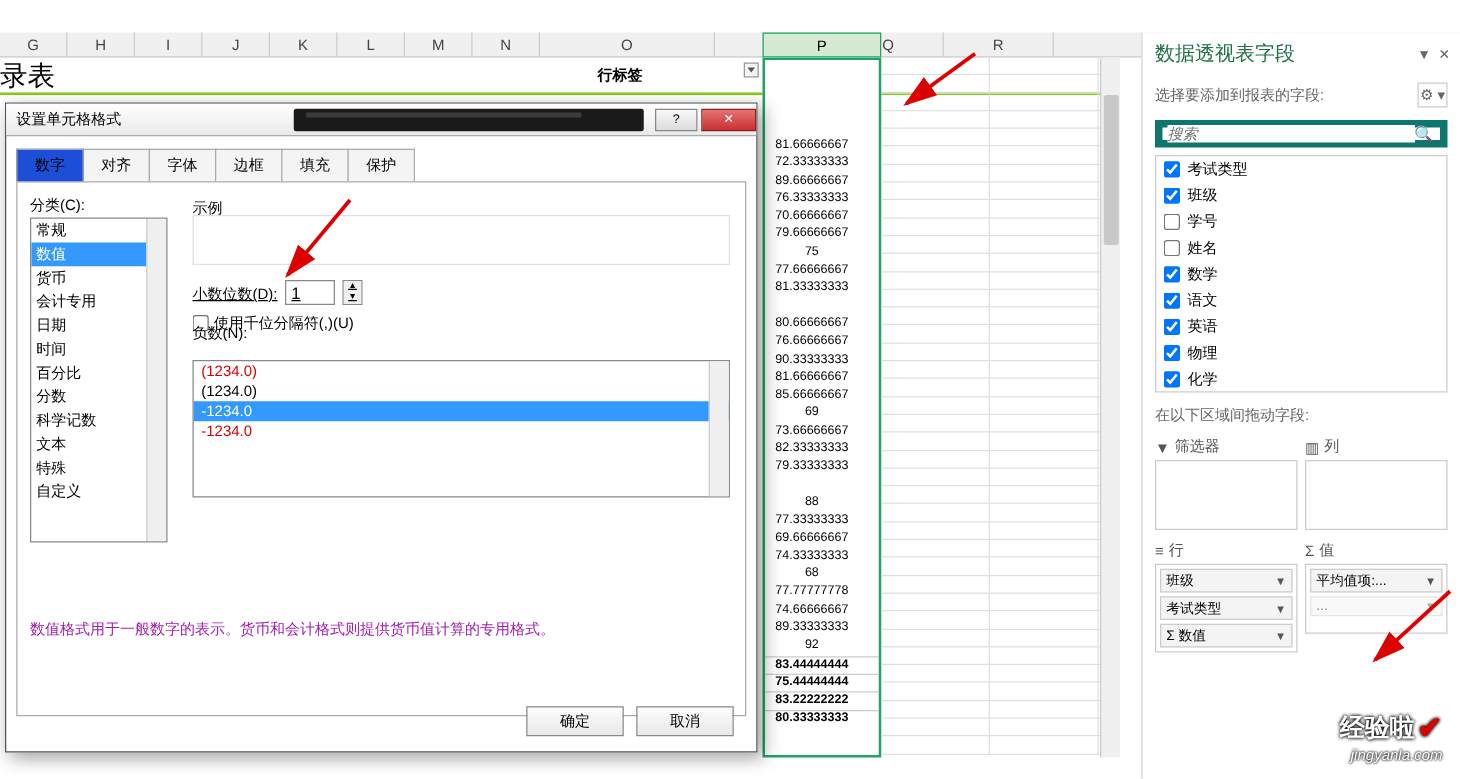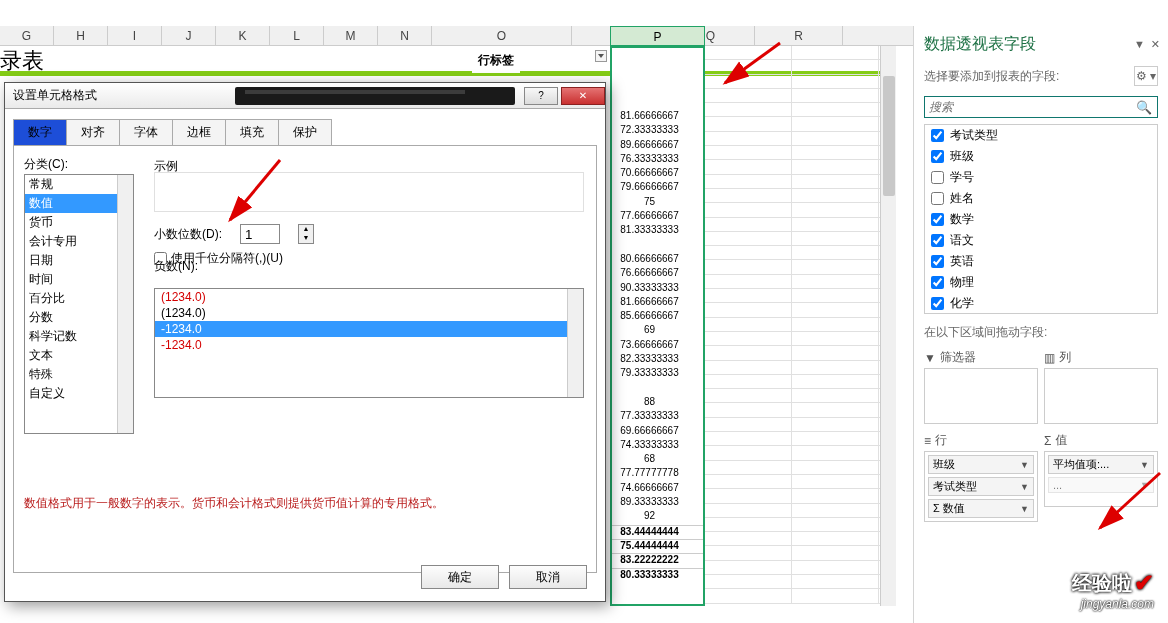--- a/index.html
+++ b/index.html
@@ -3,21 +3,21 @@
 <meta charset="utf-8">
 <style>
   * { box-sizing: border-box; margin: 0; padding: 0; font-family: "Microsoft YaHei", "SimSun", sans-serif; }
   body { background: #fff; position: relative; width: 1168px; height: 623px; overflow: hidden; font-size: 12px; }
 
   
   .col-headers { position: absolute; top: 26px; left: 0; right: 0; height: 20px; display: flex; background: #f0f0f0; border-bottom: 1px solid #ccc; }
   .col-headers .cell { border-right: 1px solid #ccc; text-align: center; line-height: 20px; color: #444; font-size: 12px; }
 
   
-  .title-row { position: absolute; top: 46px; left: 0; height: 30px; display: flex; border-bottom: 5px solid #84cc16; width: 880px; }
+  .title-row { position: absolute; top: 46px; left: 0; height: 30px; display: flex; border-bottom: 2px solid #84cc16; width: 880px; }
   .title-row .big { font-size: 22px; font-family: "SimSun"; line-height: 30px; padding-left: 0; width: 70px; }
   .title-row .lbl { position: absolute; left: 472px; top: 2px; font-size: 12px; font-weight: bold; background:#fff; padding: 4px 6px; }
   .title-row .dd { position: absolute; left: 595px; top: 4px; width: 12px; height: 12px; border: 1px solid #999; background: #f5f5f5; }
   .title-row .dd::after { content:""; position:absolute; top:3px; left:2px; border-left:3px solid transparent; border-right:3px solid transparent; border-top:4px solid #555; }
 
   
   .p-col { position: absolute; top: 46px; left: 610px; width: 95px; height: 560px; border: 2px solid #21a366; background: #fff; }
   .p-col .val { height: 14.3px; text-align: center; padding-right: 16px; font-size: 10px; font-family: Arial; color: #000; }
   .p-col .sum { font-weight: bold; border-top: 1px solid #ccc; }
   .p-header { position: absolute; top: 26px; left: 610px; width: 95px; height: 20px; background: #d4ead3; border: 1px solid #21a366; text-align: center; line-height: 20px; }
@@ -30,21 +30,21 @@
   .vscroll { position:absolute; top:46px; left:880px; width:16px; height:560px; background:#f0f0f0; border-left:1px solid #ccc; }
   .vscroll .thumb { position:absolute; top:30px; left:2px; width:12px; height:120px; background:#c8c8c8; border-radius:2px; }
 
   
   .pane { position: absolute; top: 26px; right: 0; width: 255px; height: 597px; background: #fff; border-left: 1px solid #d4d4d4; }
   .pane-hdr { height: 36px; line-height: 36px; padding-left: 10px; font-size: 16px; color: #1e7145; display:flex; align-items:center; justify-content:space-between; }
   .pane-hdr .icons { display:flex; gap:6px; padding-right:8px; }
   .pane-hdr .icons span { color:#666; cursor:pointer; font-size:11px; }
   .pane-sub { padding: 4px 10px; color: #666; display:flex; justify-content:space-between; align-items:center; }
   .pane-sub .gear { width:24px; height:20px; border:1px solid #ccc; text-align:center; line-height:18px; color:#666; }
-  .search { margin: 6px 10px; height: 22px; border:1px solid #0f766e; display:flex; align-items:center; padding:0 4px; }
+  .search { margin: 6px 10px; height: 22px; border:6px solid #0f766e; display:flex; align-items:center; padding:0 4px; }
   .search input { border:none; outline:none; flex:1; font-size:12px; font-style:italic; color:#888; }
   .search .mag { color:#2a6099; font-size:13px; }
   .fieldlist { margin: 6px 10px 0; border:1px solid #ccc; height: 190px; overflow-y:scroll; }
   .fieldlist .item { padding: 2px 6px; display:flex; align-items:center; gap:6px; font-size:12px; }
   .fieldlist .item input { width:13px; height:13px; }
   .areas-lbl { padding: 10px 10px 6px; color:#666; }
   .areas { display:grid; grid-template-columns:1fr 1fr; grid-template-rows:auto auto; gap:6px; padding:0 10px; }
   .area { }
   .area .ahdr { color:#555; padding:2px 0; display:flex; align-items:center; gap:4px; }
   .area .abox { border:1px solid #ccc; min-height:56px; background:#fff; }
@@ -65,33 +65,33 @@
   .tab { border:1px solid #aaa; border-bottom:none; padding:4px 14px; font-size:12px; background:#f4f4f4; margin-right:-1px; }
   .tab.active { background:#1d4ed8; position:relative; z-index:2; }
   .tab-body { border:1px solid #aaa; margin:0 8px 8px; height:428px; padding:10px; position:relative; background:#fff; }
   .cat-lbl { font-size:12px; margin-bottom:2px; }
   .cat-list { position:absolute; top:28px; left:10px; width:110px; height:260px; border:1px solid #888; background:#fff; overflow:hidden; }
   .cat-list .li { padding:1px 4px; font-size:12px; }
   .cat-list .li.sel { background:#3399ff; color:#fff; }
   .cat-list .sb { position:absolute; right:0; top:0; width:16px; height:100%; background:#f0f0f0; border-left:1px solid #ccc; }
   .sample-lbl { position:absolute; top:12px; left:140px; font-size:12px; }
   .sample-box { position:absolute; top:26px; left:140px; width:430px; height:40px; border:1px solid #e0e0e0; background:#fff; }
-  .decrow { position:absolute; top:78px; left:140px; display:flex; align-items:center; gap:18px; font-size:12px; }
+  .decrow { position:absolute; top:78px; left:140px; display:flex; align-items:flex-end; gap:6px; font-size:12px;text-decoration:underline; }
   .decrow input { width:40px; height:20px; border:1px solid #888; text-align:left; padding-left:4px; }
   .spin { width:16px; height:20px; border:1px solid #888; display:flex; flex-direction:column; }
   .spin div { flex:1; text-align:center; font-size:7px; line-height:8px; background:#f0f0f0; }
   .chkrow { position:absolute; top:104px; left:140px; font-size:12px; display:flex; align-items:center; gap:4px; }
   .chkrow input { width:13px; height:13px; }
   .neg-lbl { position:absolute; top:112px; left:140px; font-size:12px; }
   .neg-list { position:absolute; top:142px; left:140px; width:430px; height:110px; border:1px solid #888; background:#fff; }
   .neg-list .li { padding:1px 6px; font-size:12px; }
   .neg-list .red { color:#d40000; }
   .neg-list .sel { background:#3399ff; color:#fff; }
   .neg-list .sb { position:absolute; right:0; top:0; width:16px; height:100%; background:#f0f0f0; border-left:1px solid #ccc; }
-  .desc { position:absolute; bottom:60px; left:10px; right:10px; font-size:12px; color:#b91c1c; }
+  .desc { position:absolute; bottom:60px; left:10px; right:10px; font-size:12px; color:#a21caf; }
   .dlg-btns { position:absolute; bottom:12px; right:18px; display:flex; gap:10px; }
   .dlg-btn { width:78px; height:24px; border:1px solid #888; background:linear-gradient(#fdfdfd,#e8e8e8); font-size:12px; }
 
   
   .arrow { position:absolute; pointer-events:none; }
 
   
   .wm { position:absolute; right:14px; bottom:12px; text-align:right; }
   .wm .a { font-size:20px; font-weight:bold; color:#fff; text-shadow:0 0 3px #000,0 0 3px #000; display:inline-flex; align-items:center; }
   .wm .a .chk { color:#d00; font-size:24px; margin-left:2px; }

